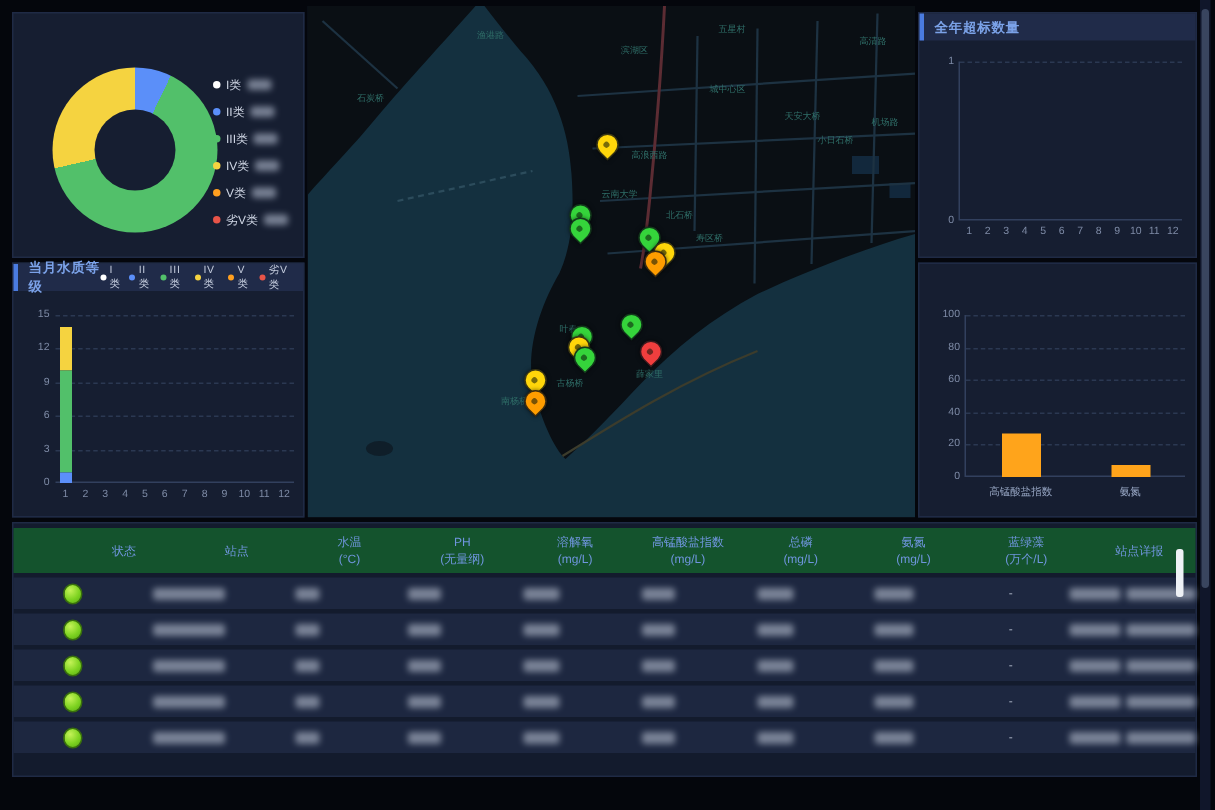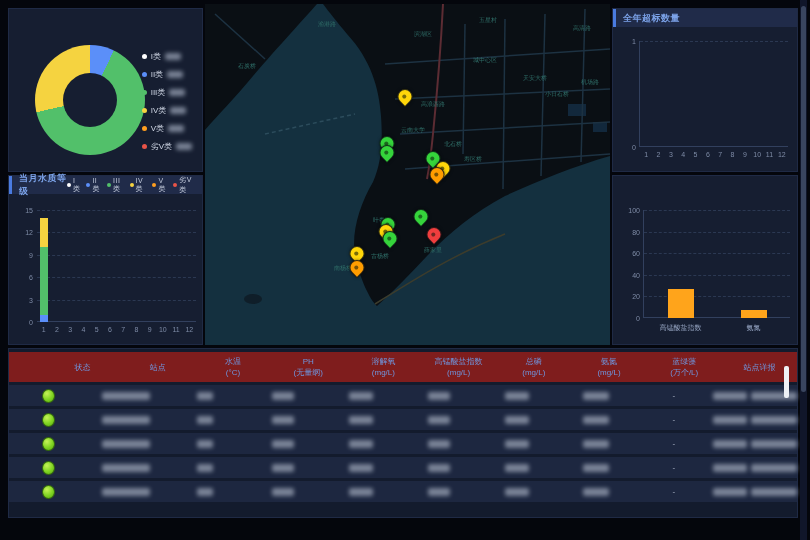--- a/index.html
+++ b/index.html
@@ -48,21 +48,21 @@
   
   #p-exceed{left:612px;top:8px;width:186px;height:164px;}
   #exceed-plot{left:26px;top:32px;width:148px;height:106px;border-left:1px solid #32405e;}
   
   #p-rate{left:612px;top:175px;width:186px;height:170px;}
   #rate-plot{left:30px;top:34px;width:146px;height:108px;border-left:1px solid #32405e;}
   .ratebar{position:absolute;bottom:0;transform:translateX(-50%);width:26px;}
   .ratecat{position:absolute;top:100%;margin-top:5px;transform:translateX(-50%);font-size:7px;color:#94a3c0;white-space:nowrap;}
   
   #p-table{left:8px;top:348px;width:790px;height:170px;background:#131b2d;}
-  #table-head{display:flex;align-items:center;height:30px;margin-top:3px;background:#7f1d1d;color:#6f95dd;font-size:8px;text-align:center;padding-left:36px;}
+  #table-head{display:flex;align-items:center;height:30px;margin-top:3px;background:#14532d;color:#6f95dd;font-size:8px;text-align:center;padding-left:36px;}
   .th{flex:1;display:flex;flex-direction:column;justify-content:center;line-height:11px;}
   .tr{display:flex;align-items:center;height:21px;margin-top:3px;background:#1d2740;cursor:pointer;}
   .td{flex:1;display:flex;align-items:center;justify-content:center;font-size:8px;color:#aab3c5;}
   .status-dot{width:11px;height:12px;border-radius:50%;background:radial-gradient(circle at 35% 30%,#c4f257,#7ed321 55%,#58a913);border:1px solid #386e0d;}
   .c-station .chip{width:48px;} .c-temp .chip{width:16px;} .c-ph .chip{width:22px;}
   .c-do .chip{width:24px;} .c-codmn .chip{width:22px;} .c-tp .chip{width:24px;}
   .c-nh3n .chip{width:26px;} .c-time .chip.d{width:34px;margin-right:4px;} .c-time .chip.t{width:46px;}
   
   #page-scrollbar{position:absolute;left:800px;top:0;width:7px;height:540px;background:#10162a;}
   #page-scrollbar .thumb{position:absolute;left:1px;top:6px;width:5px;height:386px;background:#39455f;border-radius:3px;}

